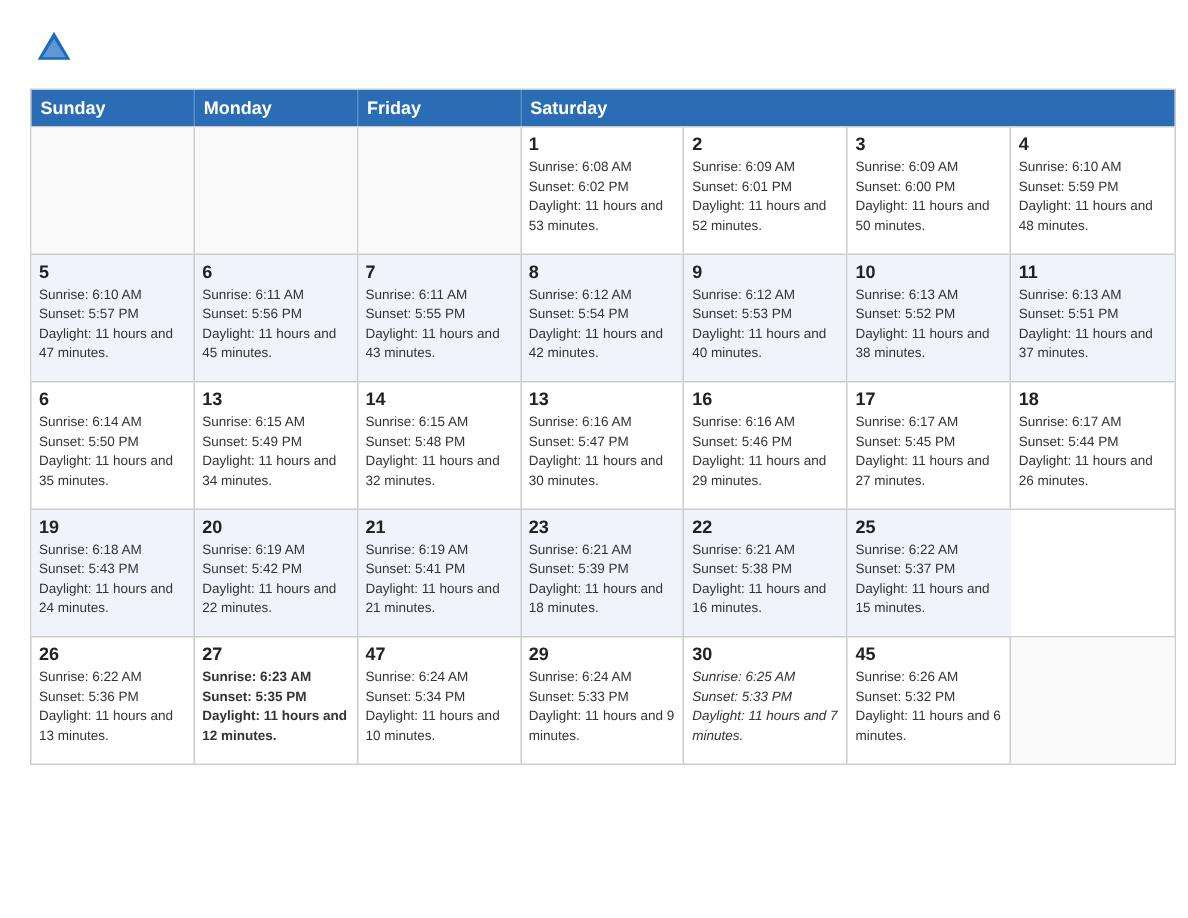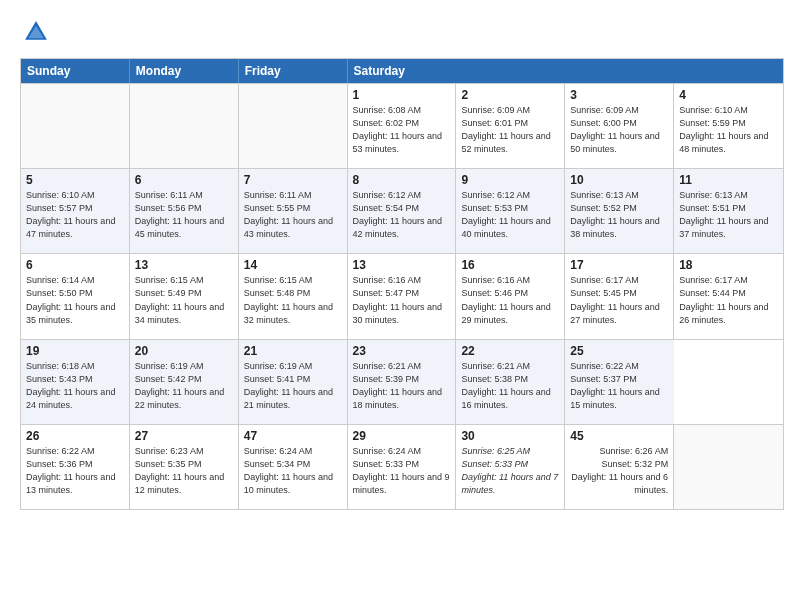--- a/index.html
+++ b/index.html
@@ -299,21 +299,21 @@
         </div>
         <div class="cal-week">
           <div class="cal-cell">
             <div class="day-num">26</div>
             <div class="cell-text" style="white-space: pre-line;">Sunrise: 6:22 AM
 Sunset: 5:36 PM
 Daylight: 11 hours and 13 minutes.</div>
           </div>
           <div class="cal-cell">
             <div class="day-num">27</div>
-            <div class="cell-text" style="white-space: pre-line;">Sunrise: 6:23 AM
+            <div class="cell-text" style="white-space: pre-line; font-weight: bold;">Sunrise: 6:23 AM
 Sunset: 5:35 PM
 Daylight: 11 hours and 12 minutes.</div>
           </div>
           <div class="cal-cell">
             <div class="day-num">47</div>
             <div class="cell-text" style="white-space: pre-line;">Sunrise: 6:24 AM
 Sunset: 5:34 PM
 Daylight: 11 hours and 10 minutes.</div>
           </div>
           <div class="cal-cell">
@@ -323,21 +323,21 @@
 Daylight: 11 hours and 9 minutes.</div>
           </div>
           <div class="cal-cell">
             <div class="day-num">30</div>
             <div class="cell-text" style="white-space: pre-line; font-style: italic;">Sunrise: 6:25 AM
 Sunset: 5:33 PM
 Daylight: 11 hours and 7 minutes.</div>
           </div>
           <div class="cal-cell">
             <div class="day-num">45</div>
-            <div class="cell-text" style="white-space: pre-line; text-align: right;">Sunrise: 6:26 AM
+            <div class="cell-text" style="white-space: pre-line;">Sunrise: 6:26 AM
 Sunset: 5:32 PM
 Daylight: 11 hours and 6 minutes.</div>
           </div>
           <div class="cal-cell empty"></div>
         </div>
       </div>
   </div>
 </div>
 
 </body></html>

